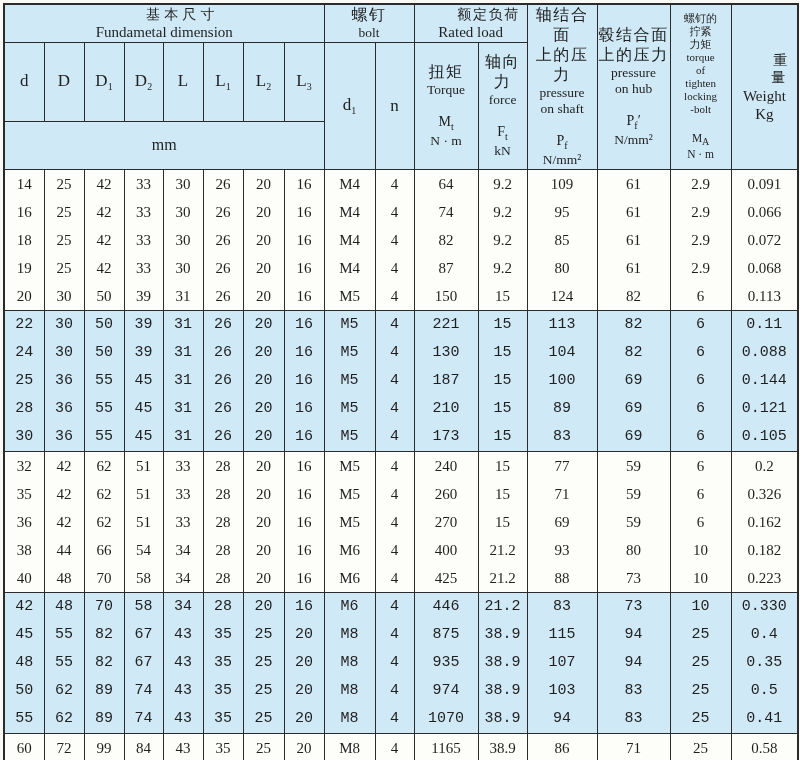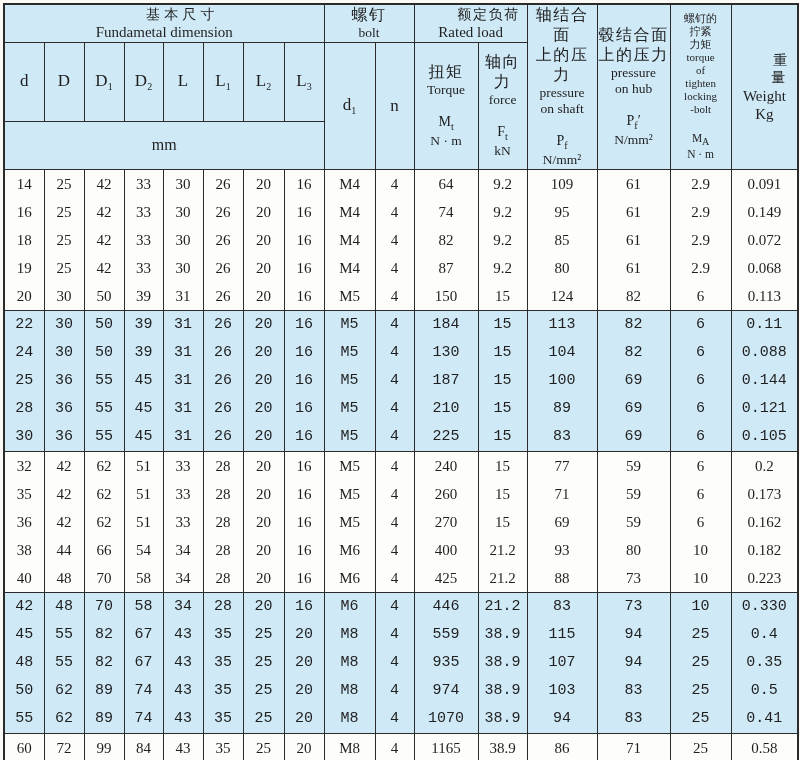--- a/index.html
+++ b/index.html
@@ -260,21 +260,21 @@
           </td>
           <td>
             <div class="val">2.9</div>
             <div class="val">2.9</div>
             <div class="val">2.9</div>
             <div class="val">2.9</div>
             <div class="val">6</div>
           </td>
           <td>
             <div class="val">0.091</div>
-            <div class="val">0.149</div>
+            <div class="val">0.066</div>
             <div class="val">0.072</div>
             <div class="val">0.068</div>
             <div class="val">0.113</div>
           </td>
         </tr>
         <tr class="shaded">
           <td>
             <div class="val">22</div>
             <div class="val">24</div>
             <div class="val">25</div>
@@ -338,25 +338,25 @@
             <div class="val">M5</div>
           </td>
           <td>
             <div class="val">4</div>
             <div class="val">4</div>
             <div class="val">4</div>
             <div class="val">4</div>
             <div class="val">4</div>
           </td>
           <td>
-            <div class="val">184</div>
+            <div class="val">221</div>
             <div class="val">130</div>
             <div class="val">187</div>
             <div class="val">210</div>
-            <div class="val">225</div>
+            <div class="val">173</div>
           </td>
           <td>
             <div class="val">15</div>
             <div class="val">15</div>
             <div class="val">15</div>
             <div class="val">15</div>
             <div class="val">15</div>
           </td>
           <td>
             <div class="val">113</div>
@@ -488,21 +488,21 @@
           </td>
           <td>
             <div class="val">6</div>
             <div class="val">6</div>
             <div class="val">6</div>
             <div class="val">10</div>
             <div class="val">10</div>
           </td>
           <td>
             <div class="val">0.2</div>
-            <div class="val">0.173</div>
+            <div class="val">0.326</div>
             <div class="val">0.162</div>
             <div class="val">0.182</div>
             <div class="val">0.223</div>
           </td>
         </tr>
         <tr class="shaded">
           <td>
             <div class="val">42</div>
             <div class="val">45</div>
             <div class="val">48</div>
@@ -567,21 +567,21 @@
           </td>
           <td>
             <div class="val">4</div>
             <div class="val">4</div>
             <div class="val">4</div>
             <div class="val">4</div>
             <div class="val">4</div>
           </td>
           <td>
             <div class="val">446</div>
-            <div class="val">559</div>
+            <div class="val">875</div>
             <div class="val">935</div>
             <div class="val">974</div>
             <div class="val">1070</div>
           </td>
           <td>
             <div class="val">21.2</div>
             <div class="val">38.9</div>
             <div class="val">38.9</div>
             <div class="val">38.9</div>
             <div class="val">38.9</div>

